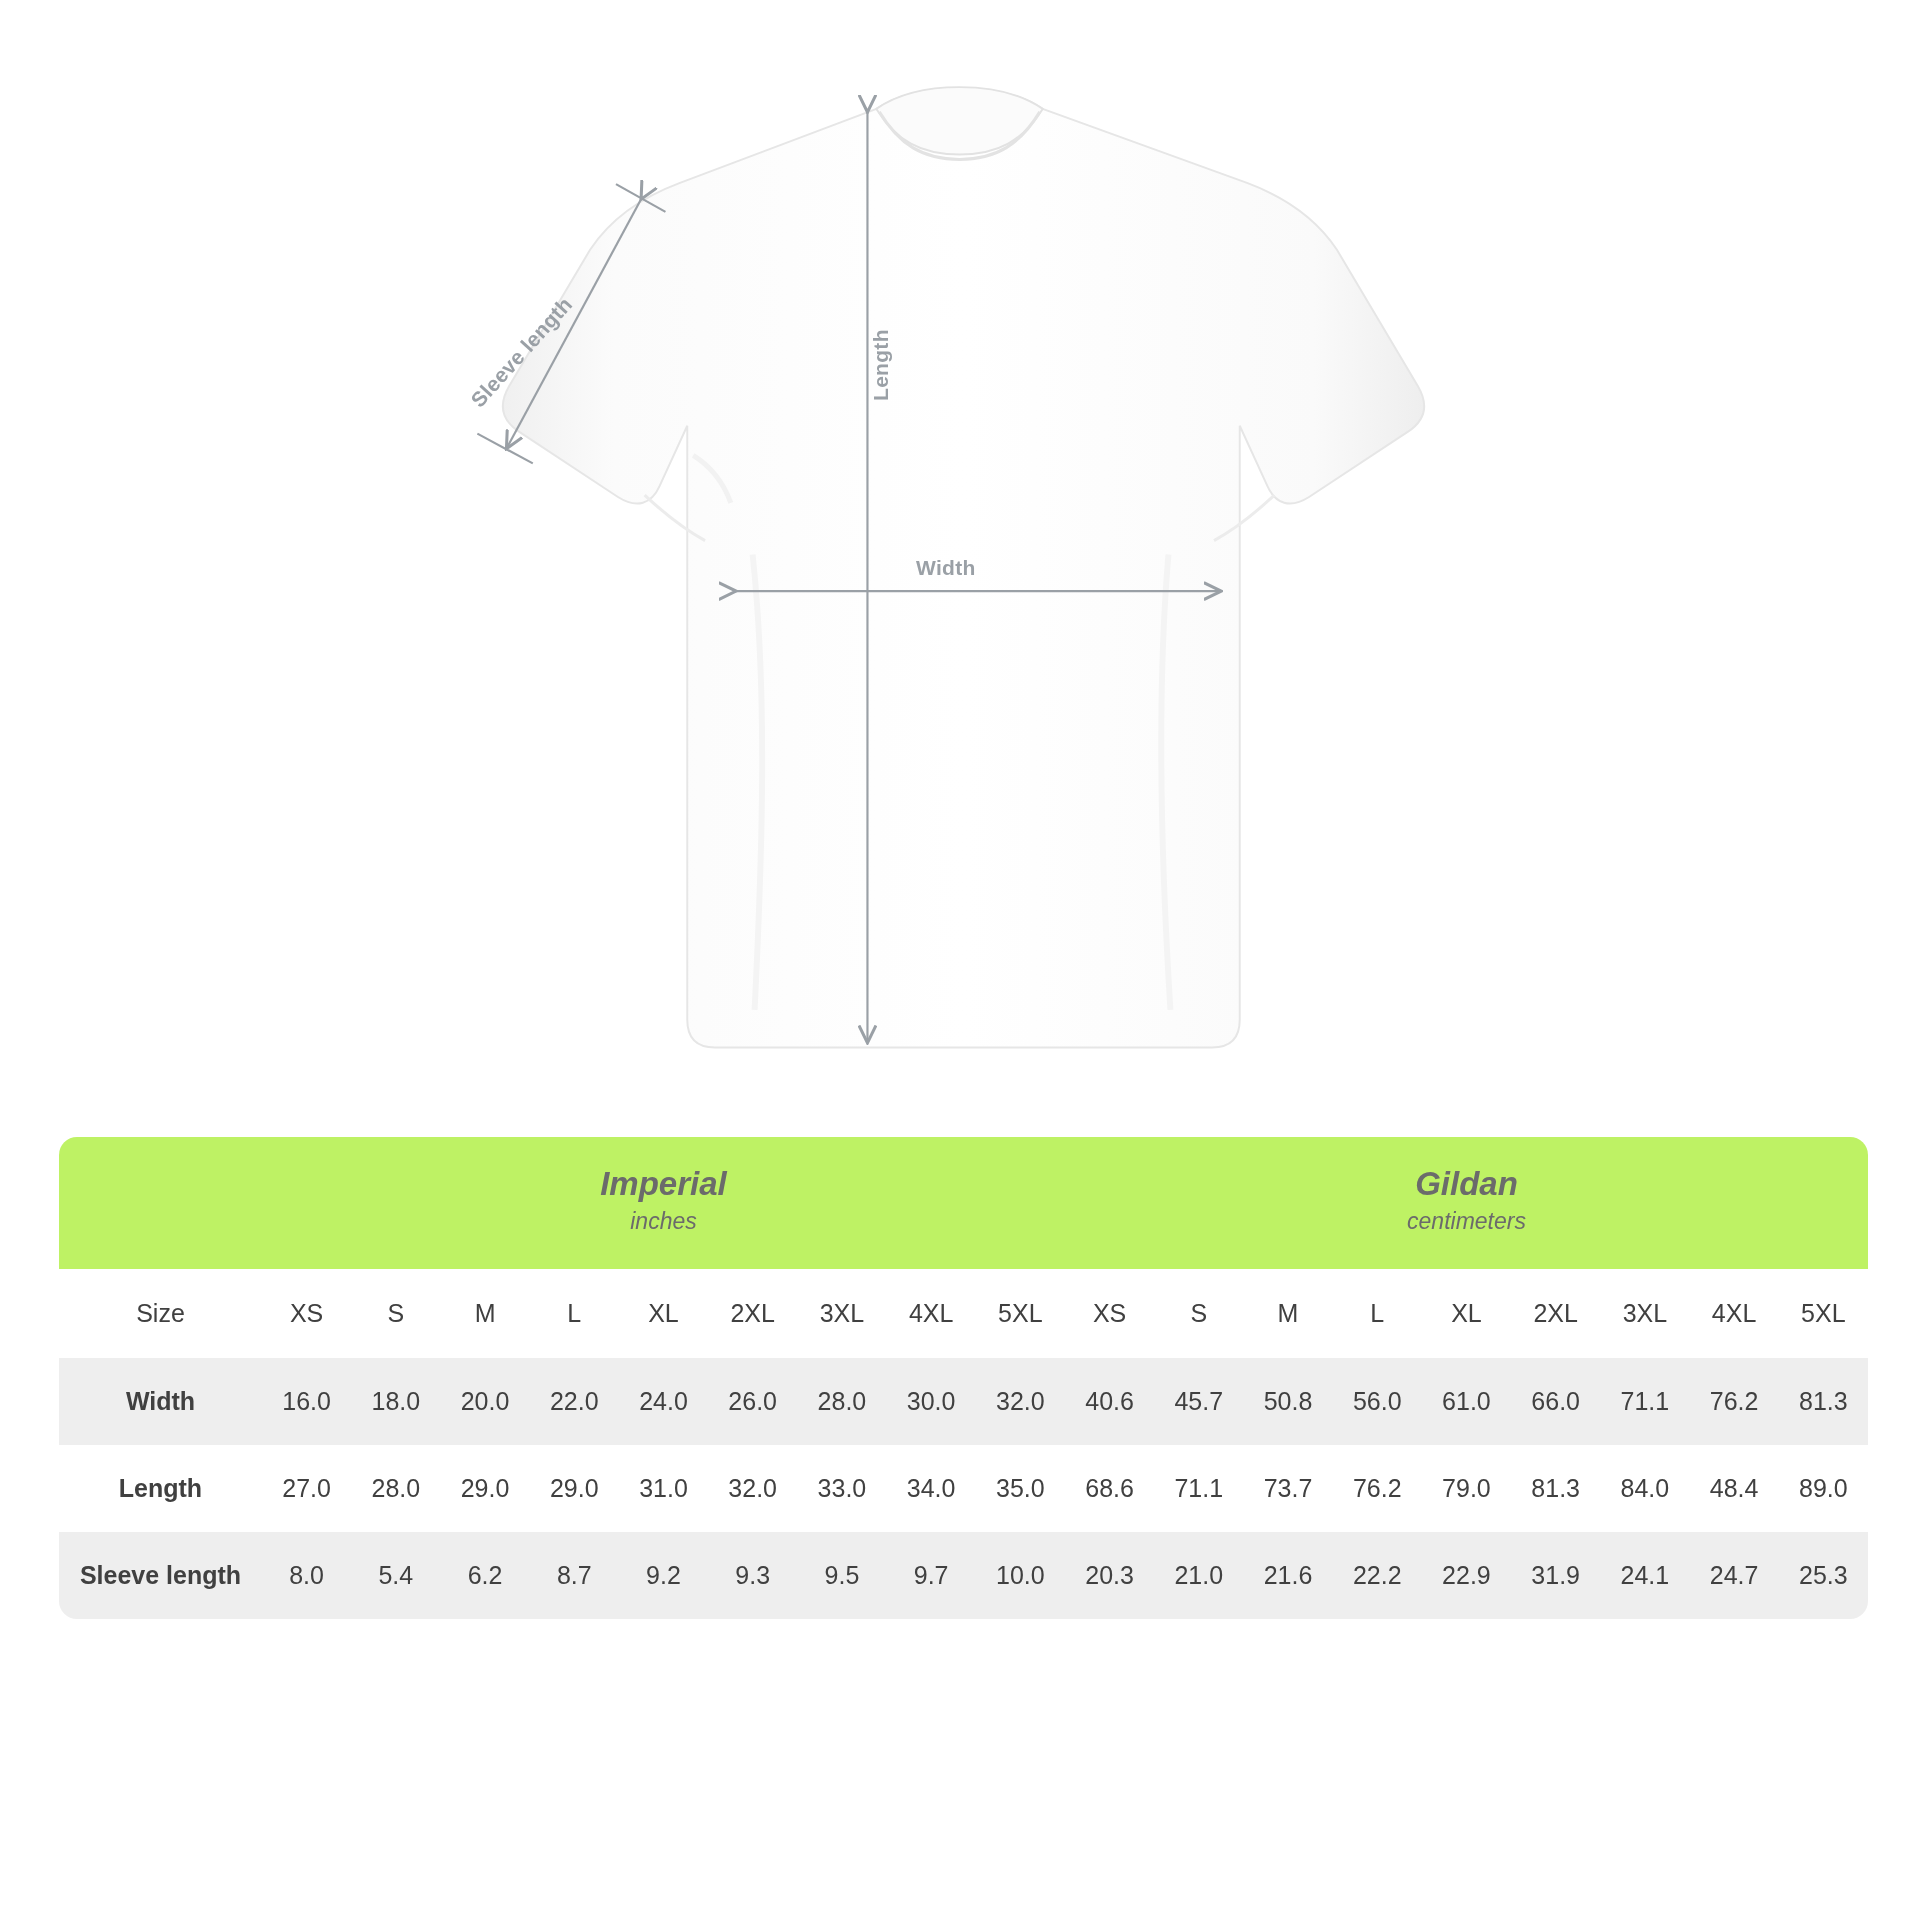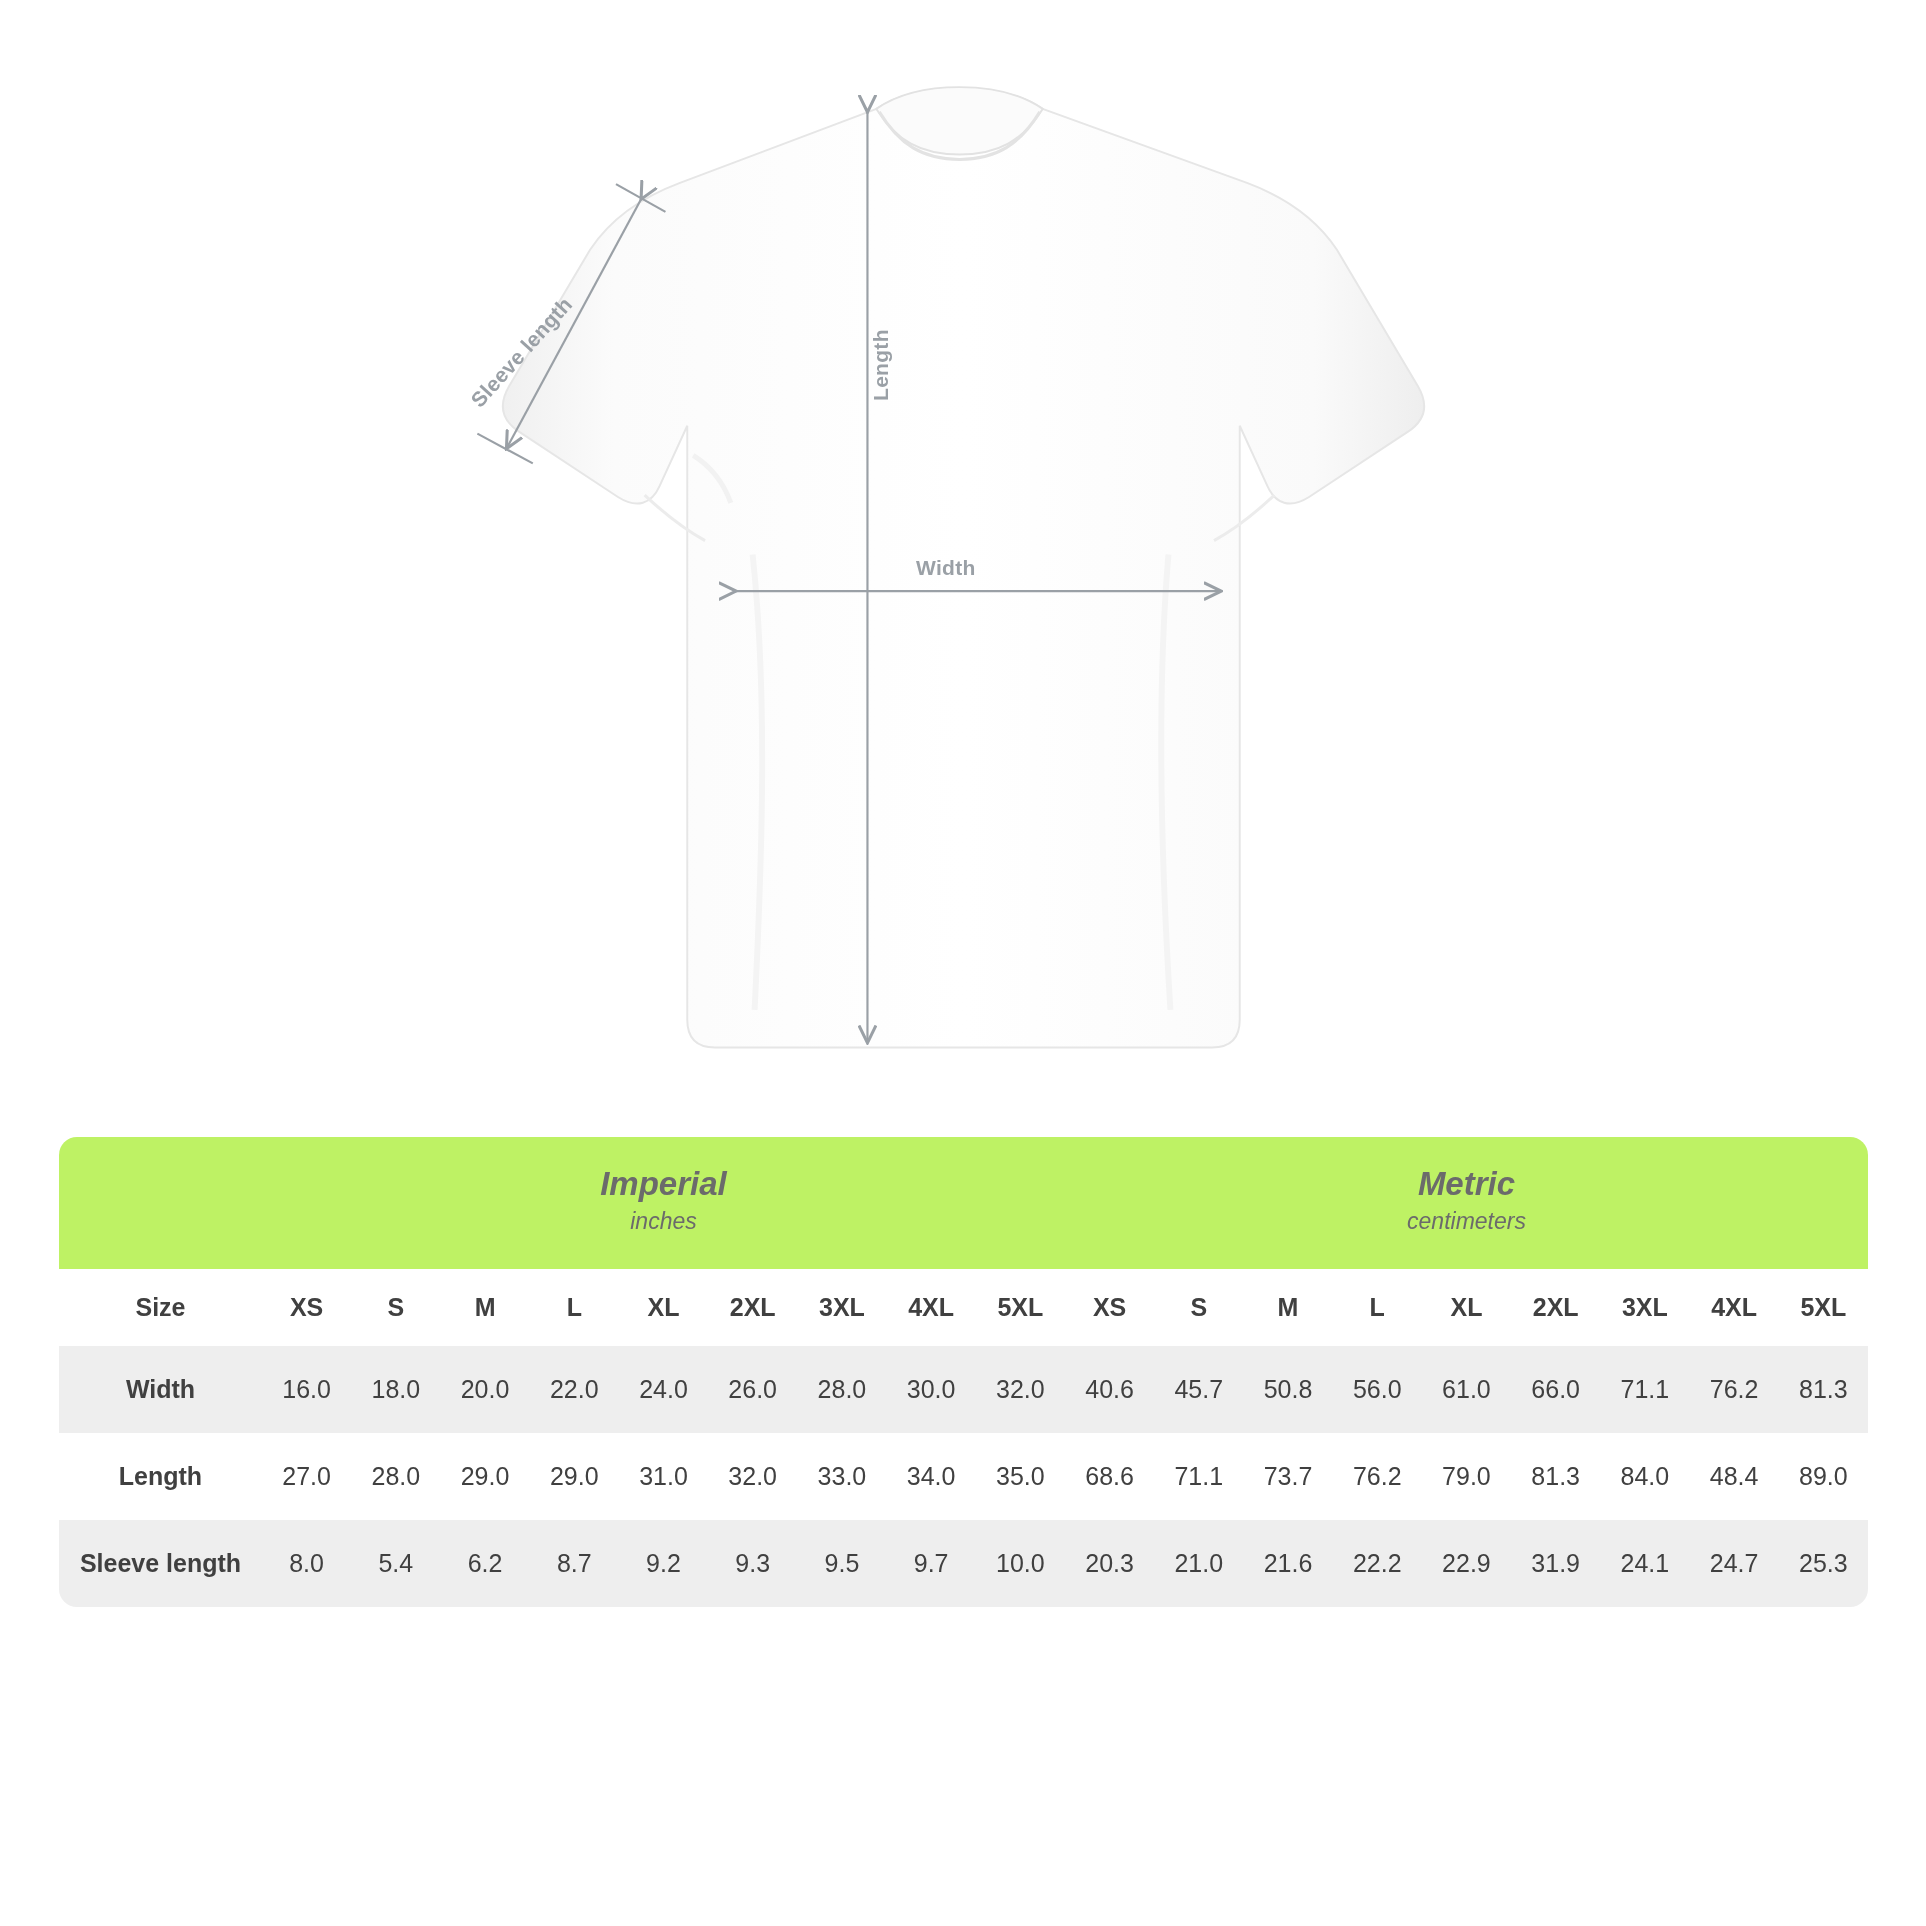--- a/index.html
+++ b/index.html
@@ -106,22 +106,22 @@
     line-height: 1.25;
   }
   .unit-sub {
     font-size: 23px;
     font-style: italic;
     color: #6b6b6b;
     line-height: 1.5;
   }
   .hdr-row td {
     background: #ffffff;
-    padding: 24px 0;
-    font-weight: bold;
+    padding: 30px 0;
+    font-weight: normal;
     font-size: 26px;
     color: #4a4a4a;
   }
   .row-shaded td {
     background: #eeeeee;
   }
   .row-plain td {
     background: #ffffff;
   }
   .body-row td {
@@ -217,21 +217,21 @@
         <col class="first-col">
       </colgroup>
       <tbody>
         <tr class="unit-row">
           <td></td>
           <td colspan="9">
             <div class="unit-title">Imperial</div>
             <div class="unit-sub">inches</div>
           </td>
           <td colspan="9">
-            <div class="unit-title">Metric</div>
+            <div class="unit-title">Gildan</div>
             <div class="unit-sub">centimeters</div>
           </td>
         </tr>
         <tr class="hdr-row" id="header-row">
           <td>Size</td>
         <td>XS</td>
             <td>S</td>
             <td>M</td>
             <td>L</td>
             <td>XL</td>

